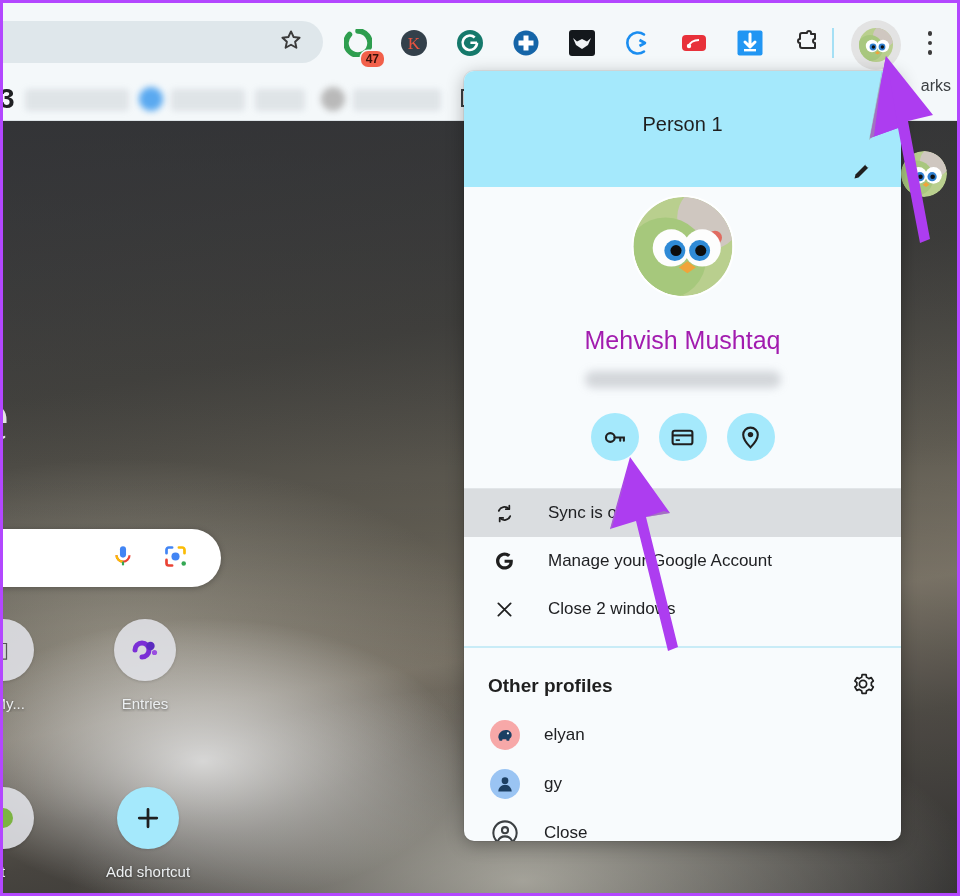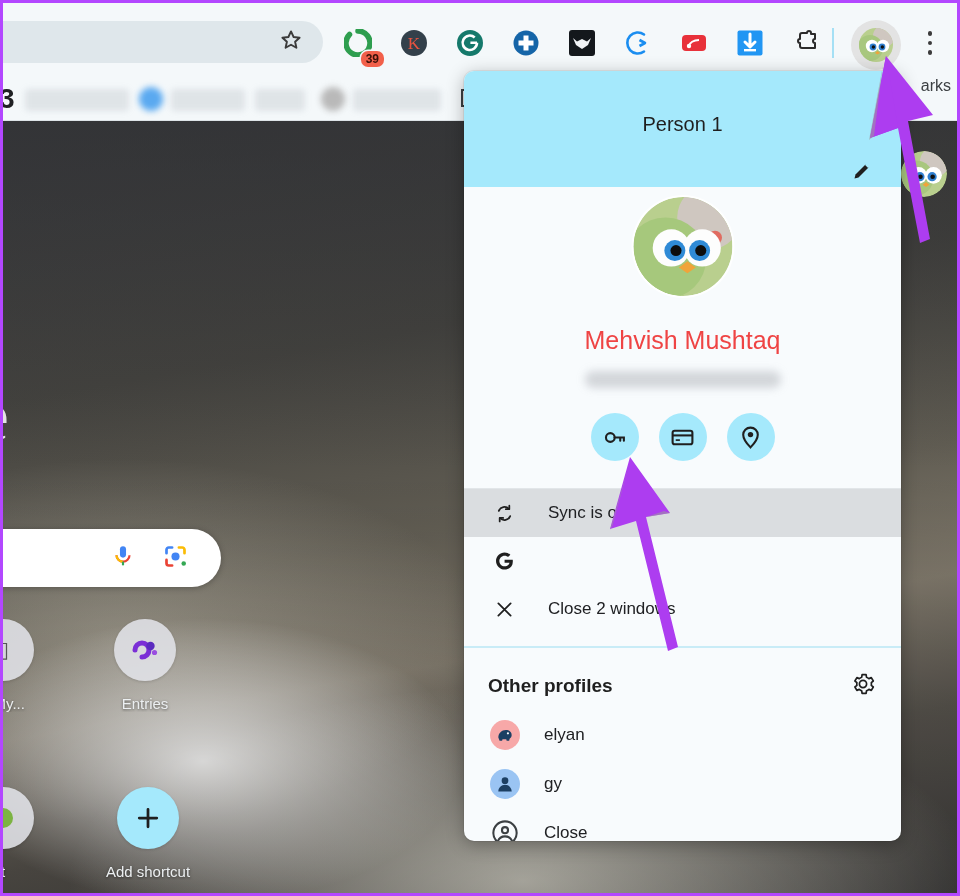--- a/index.html
+++ b/index.html
@@ -182,21 +182,21 @@
   .big-avatar {
     position: absolute; left: 50%; top: 126px;
     transform: translateX(-50%);
     width: 99px; height: 99px; border-radius: 50%;
     overflow: hidden;
     box-shadow: 0 0 0 2px rgba(255,255,255,0.85);
   }
   .profile-name {
     margin-top: 139px;
     text-align: center;
-    font-size: 25px; color: #ef4444;
+    font-size: 25px; color: #a21caf;
   }
   .profile-email-blur {
     margin: 16px auto 0 auto;
     width: 196px; height: 17px; border-radius: 9px;
     background: rgba(125,130,140,0.30);
     filter: blur(4px);
   }
   .action-chips {
     display: flex; justify-content: center; gap: 20px;
     margin-top: 25px;
@@ -317,21 +317,21 @@
         <path d="M12 3.4l2.6 5.6 6 .7-4.5 4.1 1.3 6-5.4-3.1-5.4 3.1 1.3-6L3.4 9.7l6-.7z" fill="none" stroke="#3b3b3b" stroke-width="1.9" stroke-linejoin="round"></path>
       </svg>
     </span>
   </div>
 
   <div class="ext-row">
     <div class="ext">
       <svg width="28" height="28" viewBox="0 0 28 28">
         <path d="M14 2a12 12 0 1 1-8.5 3.5" fill="none" stroke="#2e9e4f" stroke-width="5.5" stroke-linecap="round"></path>
       </svg>
-      <span class="badge">39</span>
+      <span class="badge">47</span>
     </div>
     <div class="ext">
       <svg width="28" height="28" viewBox="0 0 28 28">
         <circle cx="14" cy="14" r="13" fill="#33404a"></circle>
         <text x="14" y="20" text-anchor="middle" font-size="17" font-family="Liberation Serif, serif" fill="#e8533f">K</text>
       </svg>
     </div>
     <div class="ext">
       <svg width="28" height="28" viewBox="0 0 28 28">
         <circle cx="14" cy="14" r="13" fill="#15796b"></circle>
@@ -518,20 +518,21 @@
       </span>
       <span>Sync is on</span>
     </div>
 
     <div class="menu-item">
       <span class="mi-ic">
         <svg width="21" height="21" viewBox="0 0 24 24">
           <path d="M21.5 12.2c0 5.2-3.8 9-9.4 9-5.4 0-9.8-4.4-9.8-9.8S6.7 1.6 12.1 1.6c2.7 0 4.9 1 6.6 2.6l-2.7 2.6c-.7-.7-2-1.5-3.9-1.5-3.3 0-6 2.8-6 6.1s2.7 6.1 6 6.1c3.9 0 5.3-2.7 5.6-4.2h-5.6v-3.4h9.3c.1.5.1 1 .1 1.3z" fill="#1f1f1f"></path>
         </svg>
       </span>
+      <span>Manage your Google Account</span>
     </div>
 
     <div class="menu-item">
       <span class="mi-ic">
         <svg width="21" height="21" viewBox="0 0 24 24">
           <path d="M5 5l14 14M19 5L5 19" stroke="#1f1f1f" stroke-width="2" stroke-linecap="round"></path>
         </svg>
       </span>
       <span>Close 2 windows</span>
     </div>

